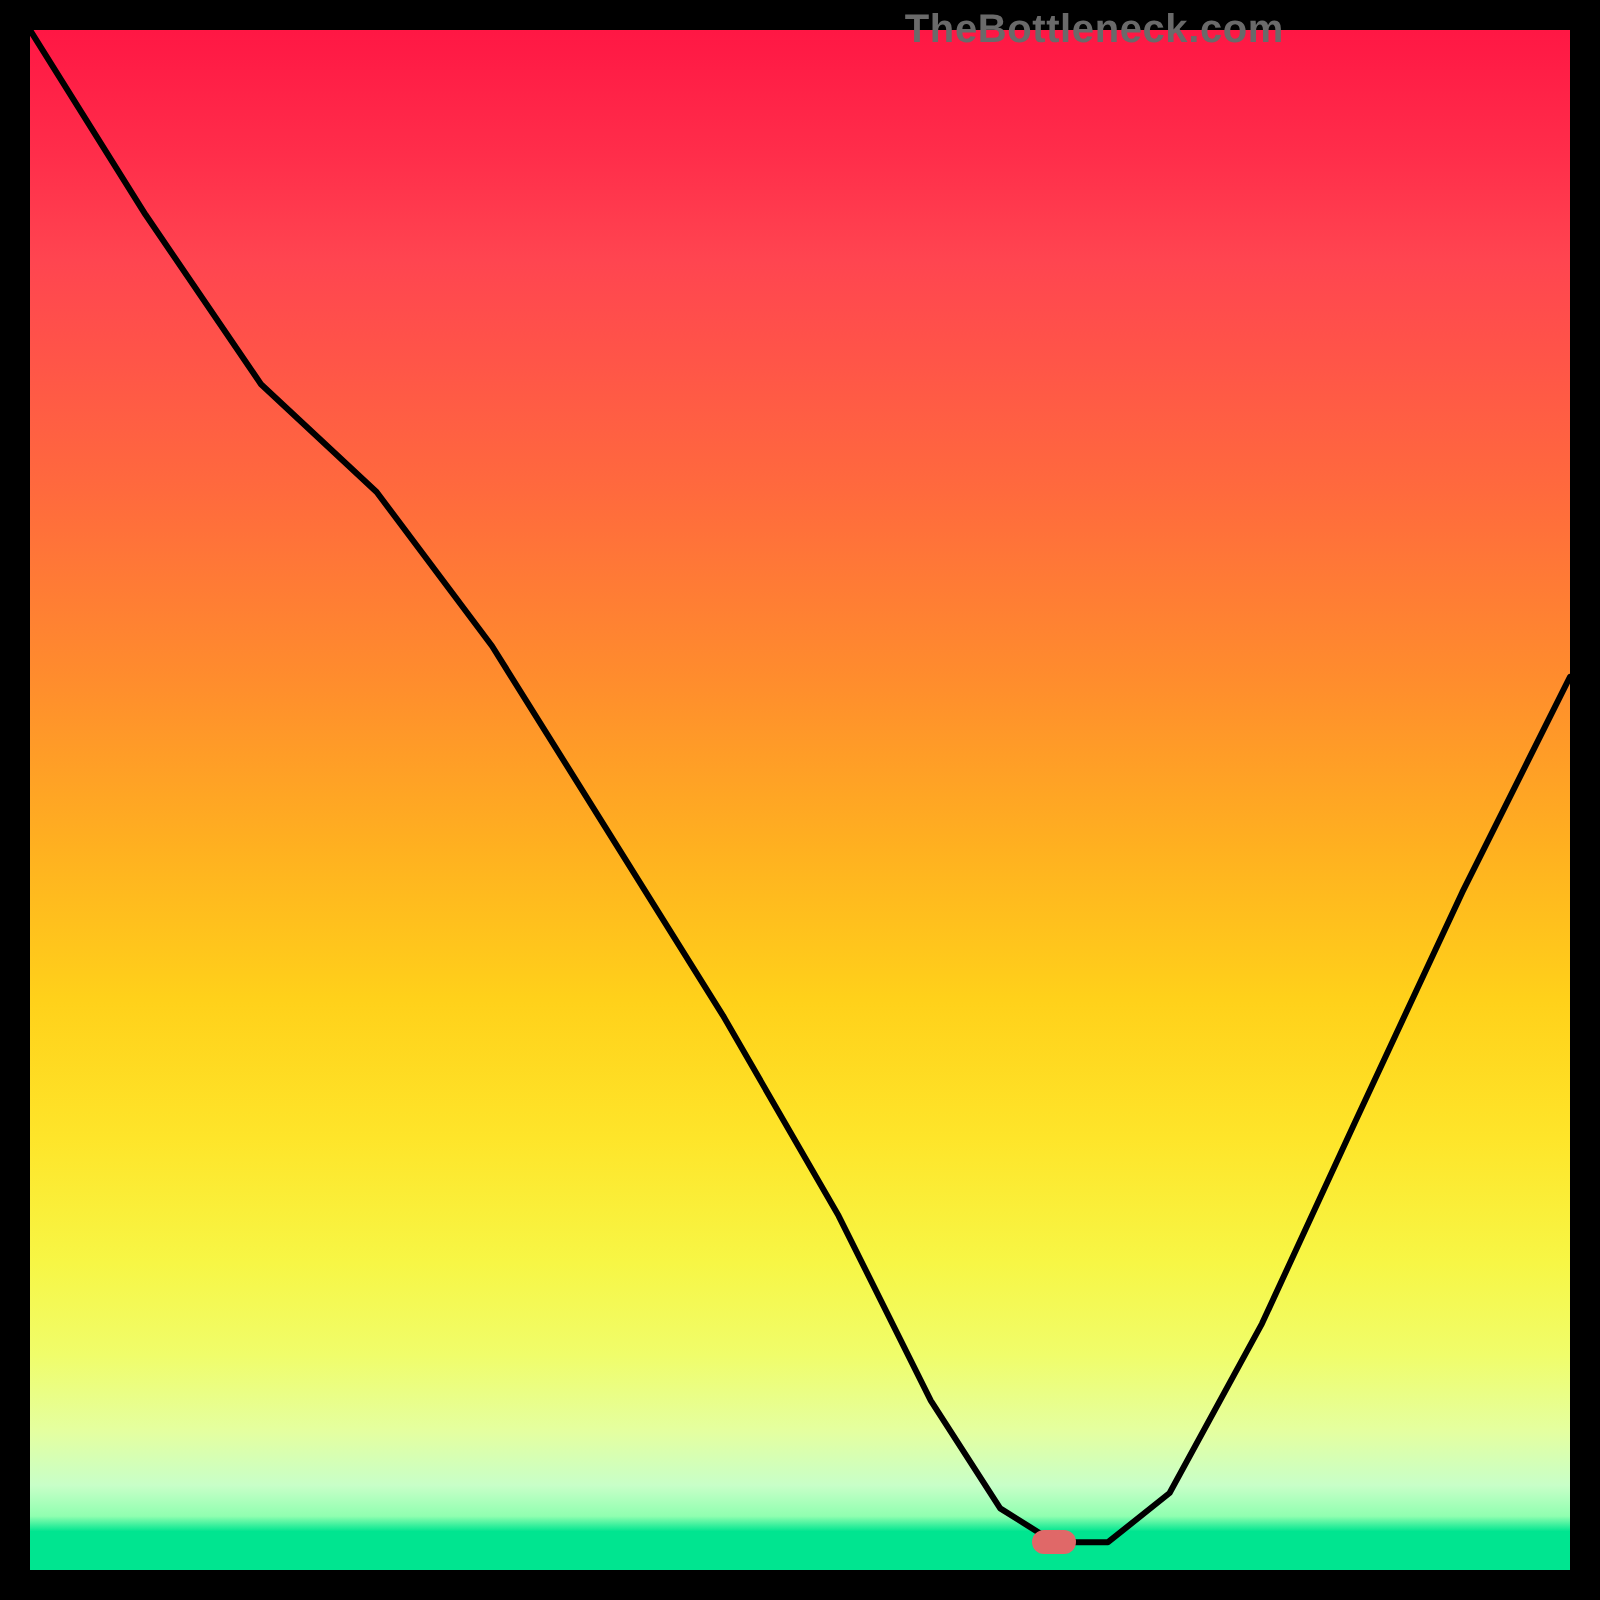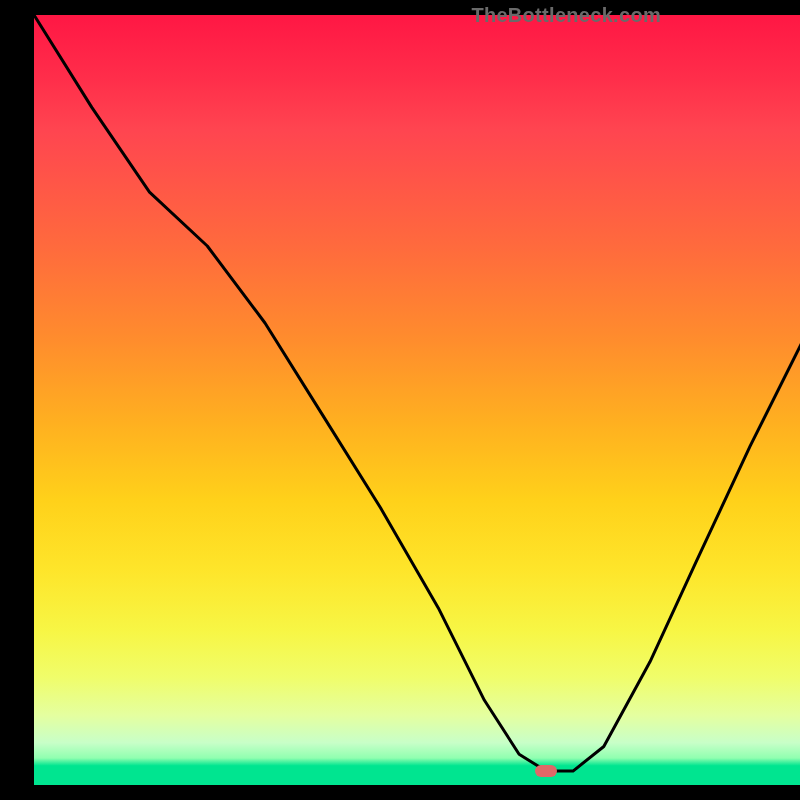--- a/index.html
+++ b/index.html
@@ -8,21 +8,20 @@
     width: 800px;
     height: 800px;
     background: #000;
     overflow: hidden;
   }
   .chart-container {
     position: relative;
     width: 652px;
     height: 800px;
     background: #000;
-    margin-left: 19px;
   }
   .plot-area {
     position: absolute;
     left: 15px;
     top: 15px;
     width: 770px;
     height: 770px;
     background: linear-gradient(to bottom,
       #ff1744 0%,
       #ff2d4a 8%,

